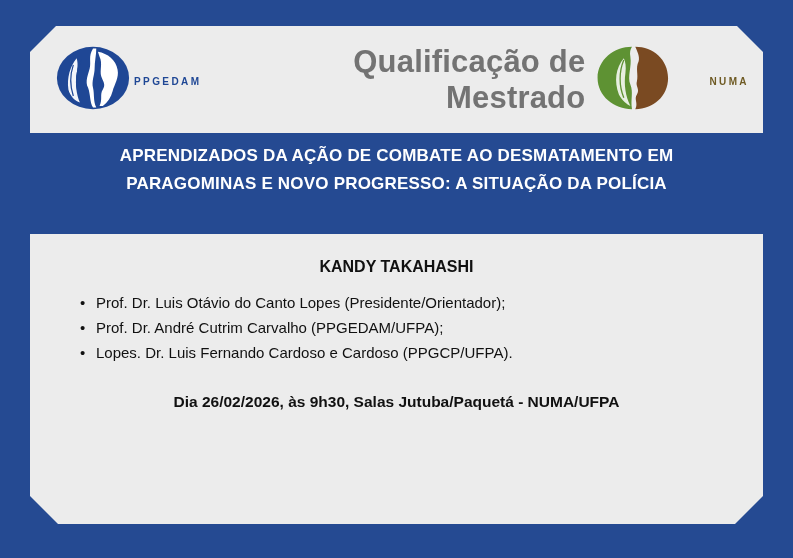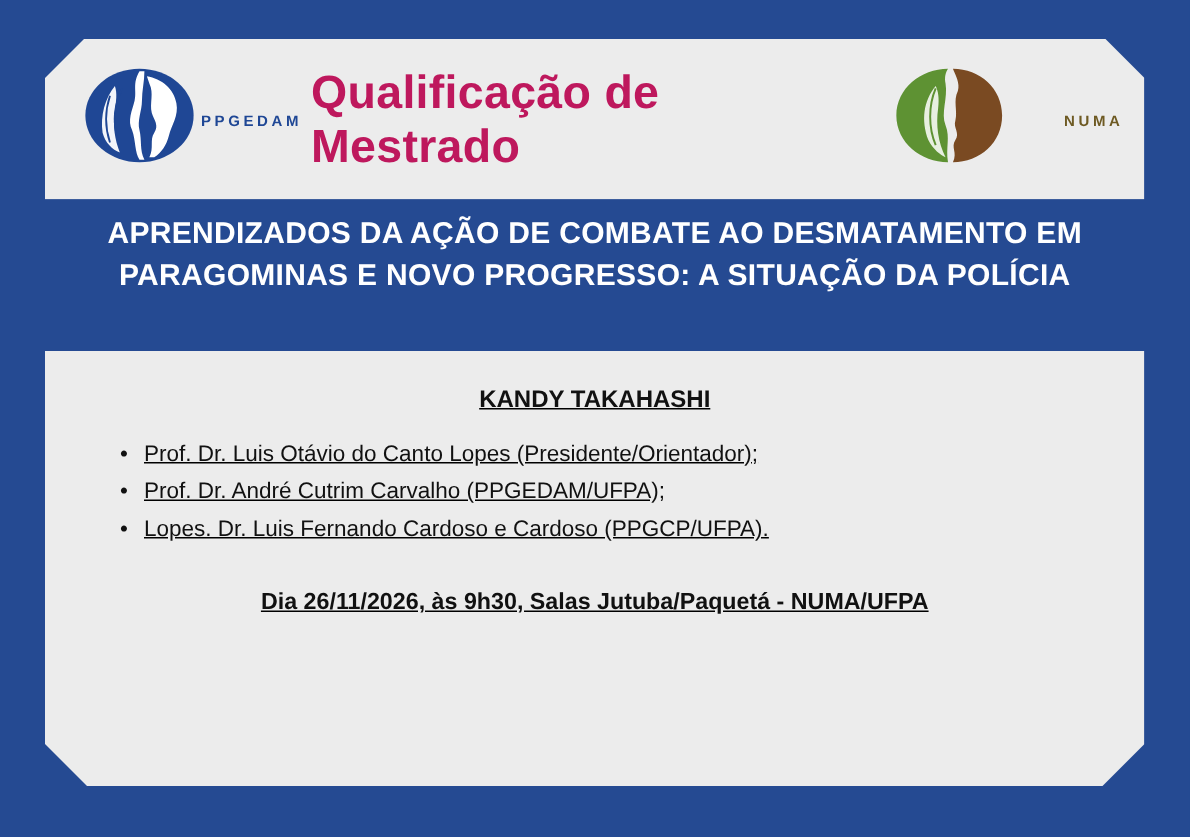--- a/index.html
+++ b/index.html
@@ -42,54 +42,53 @@
     font-size: 10px;
     font-weight: bold;
     letter-spacing: 2.4px;
     margin-top: 3px;
   }
   .logo-caption.ppgedam { color: #1F4795; }
   .logo-caption.numa { color: #6E5A23; padding-left: 36px; }
 
   .header-title {
     flex: 1 1 auto;
-    text-align: left;
-    color: #be185d;
+    text-align: right;
+    color: #737373;
     font-size: 31px;
     font-weight: bold;
     letter-spacing: 0.2px;
     margin: 0 6px;
   }
 
   
   .thesis-title {
     position: absolute;
     left: 30px;
     top: 142px;
     width: 733px;
     text-align: center;
     color: #FFFFFF;
-    font-size: 20px;
+    font-size: 17px;
     font-weight: bold;
     line-height: 28px;
     letter-spacing: 0.2px;
   }
 
   
   .body-panel {
     position: absolute;
     left: 30px;
     top: 234px;
     width: 733px;
     height: 290px;
     background: #ECECEC;
     clip-path: polygon(0 0, 100% 0, 100% calc(100% - 28px), calc(100% - 28px) 100%, 28px 100%, 0 calc(100% - 28px));
     box-sizing: border-box;
     padding: 16px 34px 0 34px;
-    text-decoration: underline;
   }
 
   .author-name {
     text-align: center;
     font-size: 16px;
     font-weight: bold;
     color: #111111;
     margin: 8px 0 0 0;
   }
 
@@ -188,16 +187,16 @@
     <li>
       <span class="bullet">•</span>
       <span>Prof. Dr. André Cutrim Carvalho (PPGEDAM/UFPA);</span>
     </li>
     <li>
       <span class="bullet">•</span>
       <span>Lopes. Dr. Luis Fernando Cardoso e Cardoso (PPGCP/UFPA).</span>
     </li>
   </ul>
 
-  <div class="event-line">Dia 26/11/2026, às 9h30, Salas Jutuba/Paquetá - NUMA/UFPA</div>
+  <div class="event-line">Dia 26/02/2026, às 9h30, Salas Jutuba/Paquetá - NUMA/UFPA</div>
 
 
 </div>
 
 </body></html>

